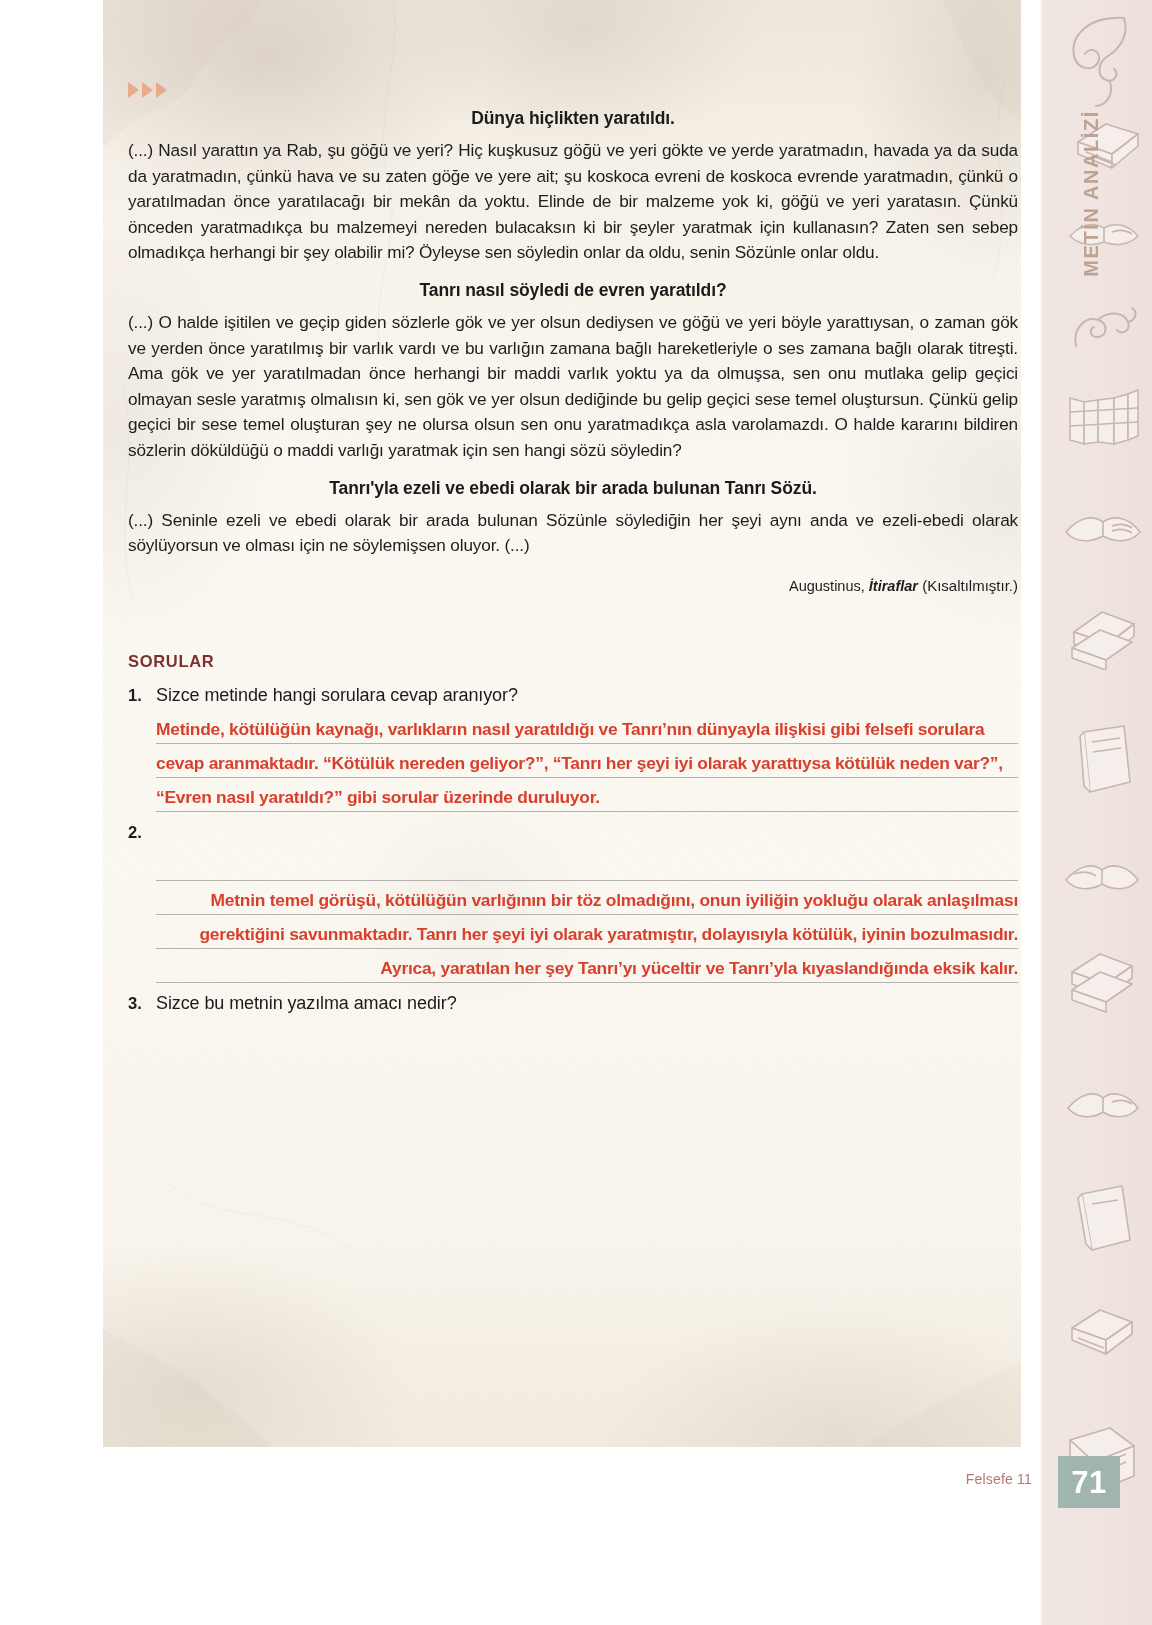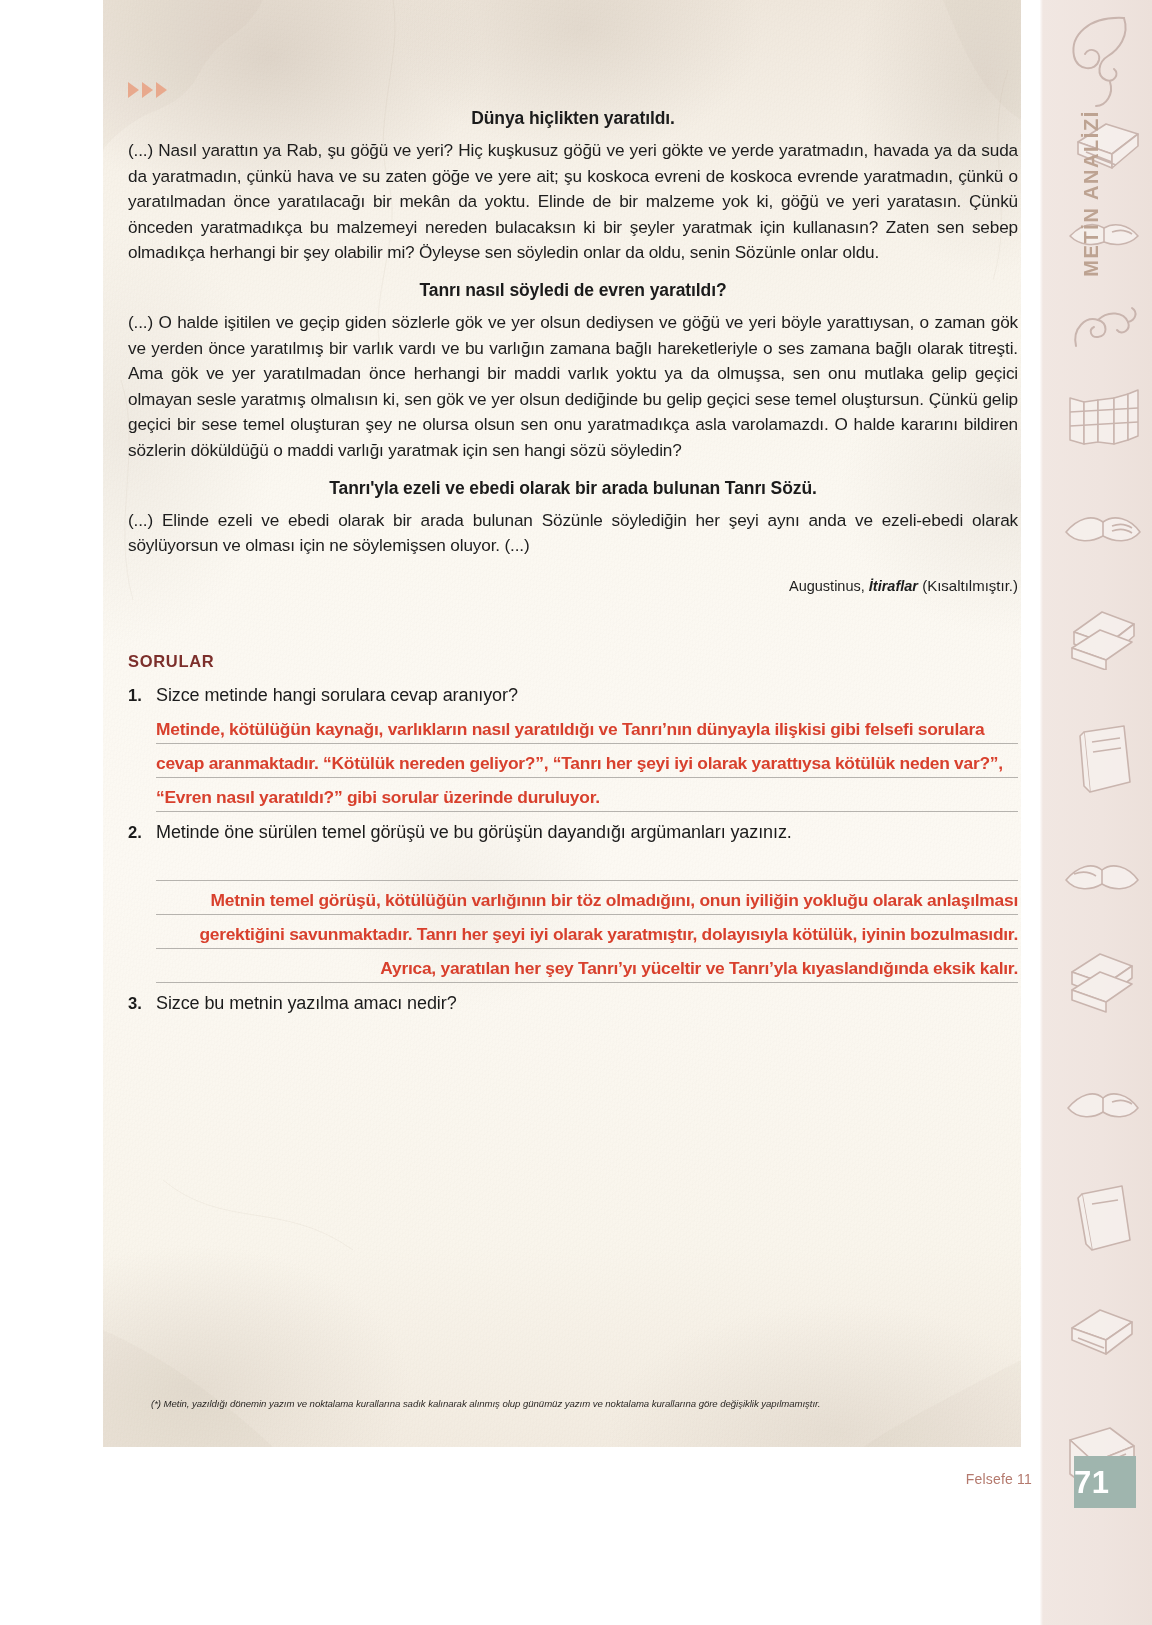--- a/index.html
+++ b/index.html
@@ -121,22 +121,22 @@
 
   
   #footer-bar{
     position:absolute;left:0;top:1447px;width:1040px;height:178px;background:#ffffff;
   }
   #book-label{
     position:absolute;right:120px;top:1471px;
     font-size:14px;color:#b4796d;font-weight:400;letter-spacing:.2px;
   }
   #page-chip{
-    position:absolute;right:16px;top:1456px;width:62px;height:52px;
-    background:#9fb5ae;display:flex;align-items:center;justify-content:flex-start;
+    position:absolute;right:32px;top:1456px;width:62px;height:52px;
+    background:#9fb5ae;display:flex;align-items:center;justify-content:center;
   }
   #page-chip span{
     color:#ffffff;font-size:31px;font-weight:600;line-height:1;letter-spacing:.5px;
   }
 </style>
 </head>
 <body>
 
 <div id="page-sheet">
   <div id="page-grain"></div>
@@ -168,51 +168,49 @@
       <h2 class="txt-center-bold">Dünya hiçlikten yaratıldı.</h2>
 
       <p class="para">(...) Nasıl yarattın ya Rab, şu göğü ve yeri? Hiç kuşkusuz göğü ve yeri gökte ve yerde yaratmadın, havada ya da suda da yaratmadın, çünkü hava ve su zaten göğe ve yere ait; şu koskoca evreni de koskoca evrende yaratmadın, çünkü o yaratılmadan önce yaratılacağı bir mekân da yoktu. Elinde de bir malzeme yok ki, göğü ve yeri yaratasın. Çünkü önceden yaratmadıkça bu malzemeyi nereden bulacaksın ki bir şeyler yaratmak için kullanasın? Zaten sen sebep olmadıkça herhangi bir şey olabilir mi? Öyleyse sen söyledin onlar da oldu, senin Sözünle onlar oldu.</p>
 
       <h2 class="txt-center-bold" style="margin-top:14px;">Tanrı nasıl söyledi de evren yaratıldı?</h2>
 
       <p class="para">(...) O halde işitilen ve geçip giden sözlerle gök ve yer olsun dediysen ve göğü ve yeri böyle yarattıysan, o zaman gök ve yerden önce yaratılmış bir varlık vardı ve bu varlığın zamana bağlı hareketleriyle o ses zamana bağlı olarak titreşti. Ama gök ve yer yaratılmadan önce herhangi bir maddi varlık yoktu ya da olmuşsa, sen onu mutlaka gelip geçici olmayan sesle yaratmış olmalısın ki, sen gök ve yer olsun dediğinde bu gelip geçici sese temel oluştursun. Çünkü gelip geçici bir sese temel oluşturan şey ne olursa olsun sen onu yaratmadıkça asla varolamazdı. O halde kararını bildiren sözlerin döküldüğü o maddi varlığı yaratmak için sen hangi sözü söyledin?</p>
 
       <h2 class="txt-center-bold" style="margin-top:14px;">Tanrı'yla ezeli ve ebedi olarak bir arada bulunan Tanrı Sözü.</h2>
 
-      <p class="para">(...) Elinde ezeli ve ebedi olarak bir arada bulunan Sözünle söylediğin her şeyi aynı anda ve ezeli-ebedi olarak söylüyorsun ve olması için ne söylemişsen oluyor. (...)</p>
+      <p class="para">(...) Seninle ezeli ve ebedi olarak bir arada bulunan Sözünle söylediğin her şeyi aynı anda ve ezeli-ebedi olarak söylüyorsun ve olması için ne söylemişsen oluyor. (...)</p>
 
       <p class="attrib">
         <span>Augustinus, </span><span class="ital">İtiraflar</span><span class="small"> (Kısaltılmıştır.)</span>
       </p>
 
       <div style="height:46px;"></div>
 
       <h3 class="sorular-head">SORULAR</h3>
 
       <div class="q-row">
         <span class="q-num">1.</span>
         <span class="q-text">Sizce metinde hangi sorulara cevap aranıyor?</span>
       </div>
       <div class="answer">Metinde, kötülüğün kaynağı, varlıkların nasıl yaratıldığı ve Tanrı’nın dünyayla ilişkisi gibi felsefi sorulara cevap aranmaktadır. “Kötülük nereden geliyor?”, “Tanrı her şeyi iyi olarak yarattıysa kötülük neden var?”, “Evren nasıl yaratıldı?” gibi sorular üzerinde duruluyor.</div>
 
       <div class="q-row">
         <span class="q-num">2.</span>
-        <span class="q-text">Metinde öne sürülen temel görüşü ve bu görüşün dayandığı argümanları yazınız.</span>
       </div>
       <div class="answer pad-top">Metnin temel görüşü, kötülüğün varlığının bir töz olmadığını, onun iyiliğin yokluğu olarak anlaşılması gerektiğini savunmaktadır. Tanrı her şeyi iyi olarak yaratmıştır, dolayısıyla kötülük, iyinin bozulmasıdır. Ayrıca, yaratılan her şey Tanrı’yı yüceltir ve Tanrı’yla kıyaslandığında eksik kalır.</div>
 
       <div class="q-row">
         <span class="q-num">3.</span>
         <span class="q-text">Sizce bu metnin yazılma amacı nedir?</span>
       </div>
 
     </div>
   </div>
 
-  <div class="footnote">(*) Metin, yazıldığı dönemin yazım ve noktalama kurallarına sadık kalınarak alınmış olup günümüz yazım ve noktalama kurallarına göre değişiklik yapılmamıştır.</div>
 </div>
 
 <div id="side-band">
   <div class="band-edge"></div>
 
   <svg class="band-deco" style="left:12px;top:10px;" width="92" height="110" viewBox="0 0 92 110">
     <g fill="none" stroke="#c3ada6" stroke-width="2" stroke-linecap="round">
       <path d="M72 8 C36 6 18 26 22 46 C25 61 44 62 47 50 C49 41 38 36 33 44"></path>
       <path d="M72 8 C78 26 66 40 56 46 C46 52 44 66 54 70 C62 73 68 64 62 59"></path>
       <path d="M58 72 C62 84 54 96 44 96"></path>

